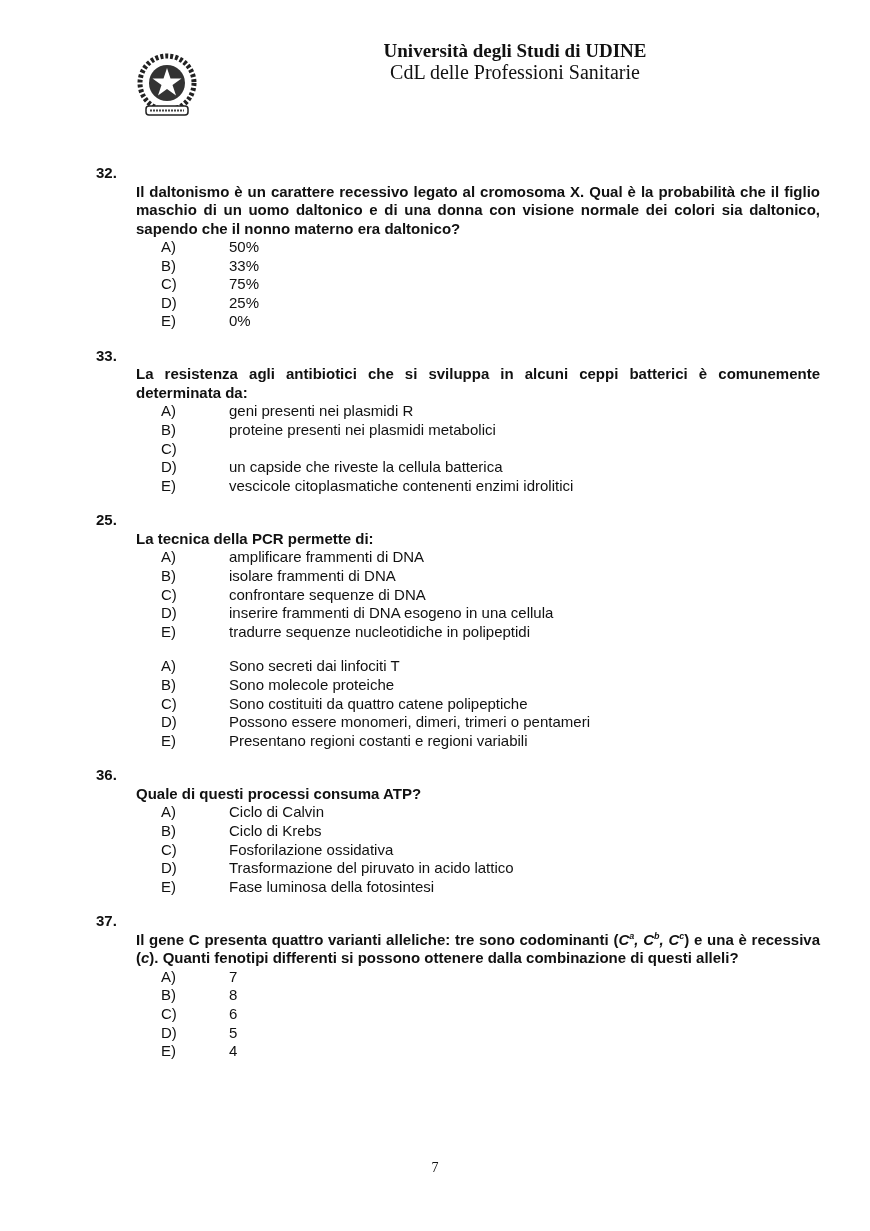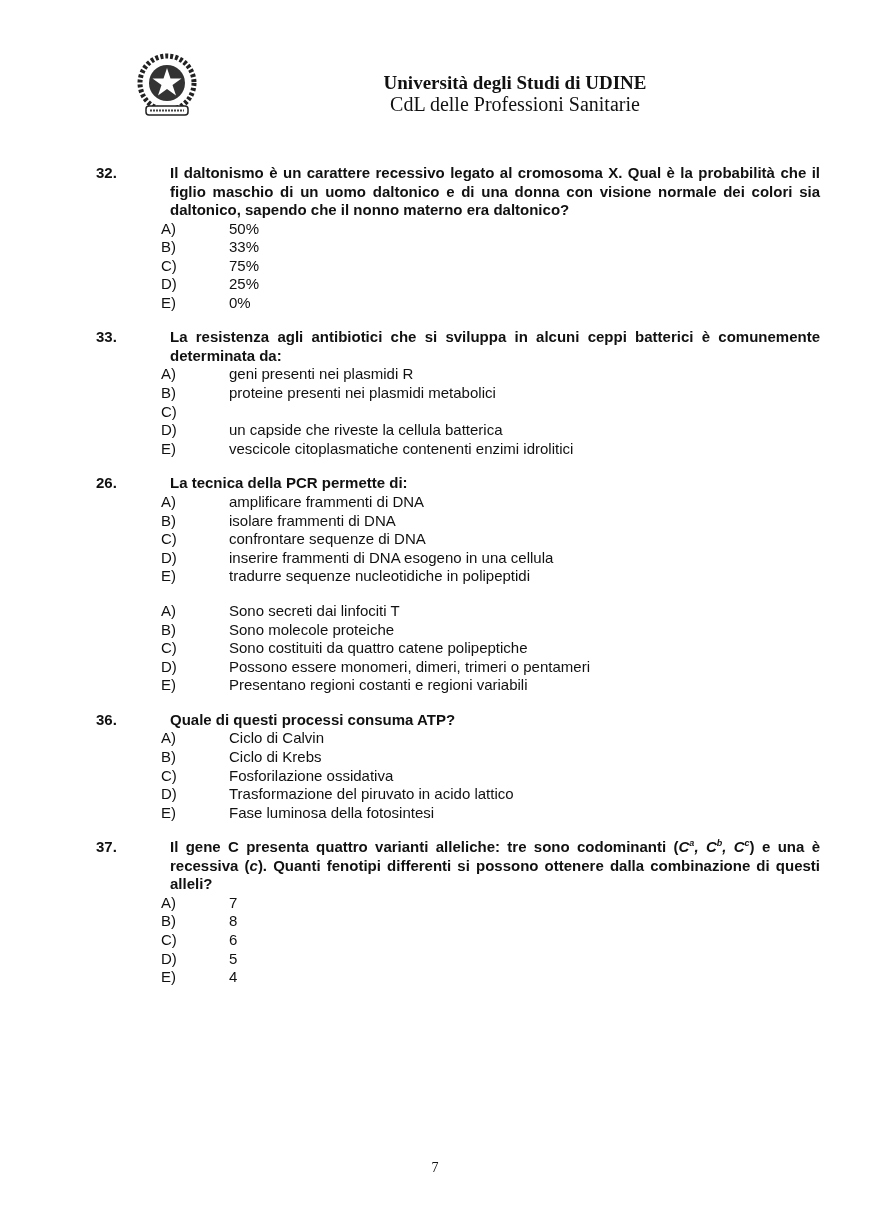--- a/index.html
+++ b/index.html
@@ -1,25 +1,25 @@
 <!DOCTYPE html>
 <html><head>
   <meta charset="utf-8">
   <style>
     html, body { margin: 0; padding: 0; background: #ffffff; }
     body { width: 870px; height: 1231px; position: relative; overflow: hidden; color: #111; }
     .emblem { position: absolute; left: 134px; top: 50px; width: 66px; height: 70px; }
-    .header { position: absolute; left: 330px; top: 72px; width: 370px; text-align: center;
+    .header { position: absolute; left: 330px; top: 40px; width: 370px; text-align: center;
       font-family: "Liberation Serif", serif; }
     .header .title { font-size: 19px; font-weight: bold; line-height: 22px; }
     .header .sub { font-size: 20px; line-height: 20px; }
     .content { position: absolute; left: 96px; top: 164px; width: 724px;
       font-family: "Liberation Sans", sans-serif; font-size: 15px; }
     .question { margin-bottom: 16px; }
-    .qline { display: flex; font-weight: bold; line-height: 18.5px; }
+    .qline { display: flex; font-weight: bold; line-height: 18.5px; flex-direction: column; }
     .qnum { width: 34px; flex: none; }
     .qtext { flex: 1; text-align: justify; margin-left: 40px; }
     .options { list-style: none; margin: 0; padding: 0 0 0 65px; }
     .option { display: flex; line-height: 18.6px; }
     .olabel { width: 32px; flex: none; }
     .otext { flex: 1; margin-left: 36px; }
     sup { font-size: 9px; line-height: 0; }
     .pagenum { position: absolute; left: 0; width: 870px; top: 1160px; text-align: center;
       font-family: "Liberation Serif", serif; font-size: 14px; }
   </style>
@@ -95,21 +95,21 @@
         </li>
       <li class="option">
           <span class="olabel">E)</span>
           <span class="otext">vescicole citoplasmatiche contenenti enzimi idrolitici</span>
         </li>
     </ul>
   </div>
 
   <div class="question">
     <div class="qline">
-      <span class="qnum">26.</span>
+      <span class="qnum">25.</span>
       <span class="qtext">La tecnica della PCR permette di:</span>
     </div>
     <ul class="options">
       <li class="option">
           <span class="olabel">A)</span>
           <span class="otext">amplificare frammenti di DNA</span>
         </li>
       <li class="option">
           <span class="olabel">B)</span>
           <span class="otext">isolare frammenti di DNA</span>

